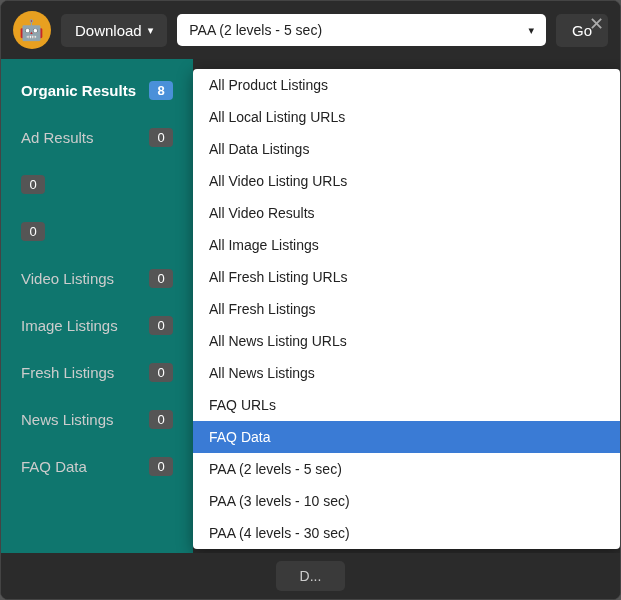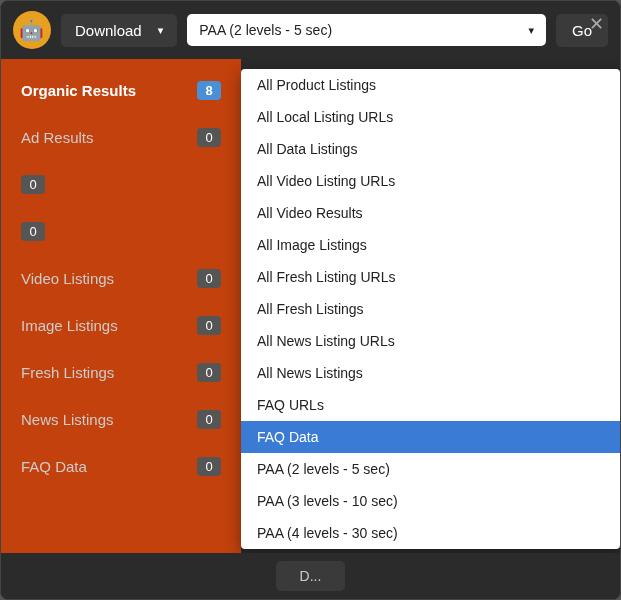--- a/index.html
+++ b/index.html
@@ -45,21 +45,21 @@
     .download-btn {
       background: #3a3a3a;
       color: #fff;
       border: none;
       border-radius: 5px;
       padding: 8px 14px;
       font-size: 15px;
       cursor: pointer;
       display: flex;
       align-items: center;
-      gap: 12px;
+      gap: 2px;
     }
     .dropdown-select {
       background: #fff;
       color: #222;
       border: none;
       border-radius: 5px;
       padding: 8px 12px;
       font-size: 14px;
       flex: 1;
       cursor: pointer;
@@ -87,22 +87,22 @@
       right: 10px;
       top: 10px;
     }
     .main-area {
       display: flex;
       flex: 1;
       overflow: hidden;
       position: relative;
     }
     .sidebar {
-      width: 240px;
-      background: #c2410c;
+      width: 192px;
+      background: #0f766e;
       flex-shrink: 0;
       padding: 8px 0;
     }
     .sidebar-item {
       padding: 14px 20px;
       color: #ccc;
       font-size: 15px;
       cursor: pointer;
       display: flex;
       align-items: center;

